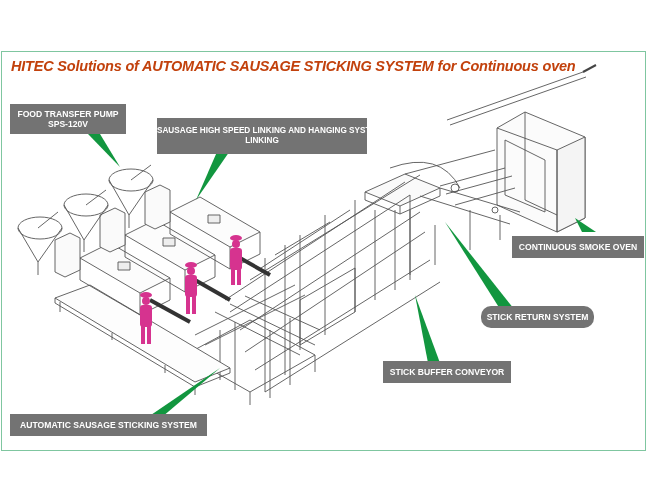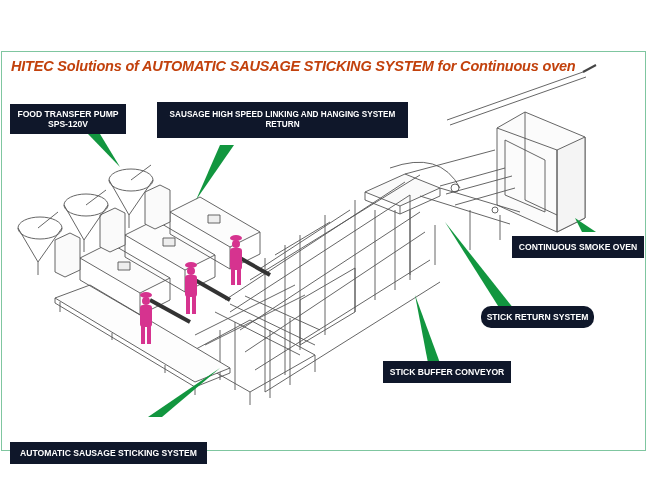--- a/index.html
+++ b/index.html
@@ -1,19 +1,19 @@
 <!DOCTYPE html>
 <html><head>
 <meta charset="utf-8">
 <style>
   html, body { margin:0; padding:0; background:#ffffff; }
   body { width:650px; height:503px; position:relative; overflow:hidden; font-family:"Liberation Sans", sans-serif; }
   .frame { position:absolute; left:1px; top:51px; width:645px; height:400px; border:1.5px solid #7fc6a0; box-sizing:border-box; background:#fff; }
   .title { position:absolute; left:11px; top:58px; font-style:italic; font-weight:bold; font-size:14.5px; color:#c2410c; letter-spacing:-0.2px; white-space:nowrap; }
-  .label { position:absolute; background:#0f172a; color:#fff; font-weight:bold; font-size:8.6px; text-align:center; line-height:10.5px; white-space:nowrap; box-sizing:border-box; display:flex; flex-direction:column; justify-content:center; }
+  .label { position:absolute; background:#737373; color:#fff; font-weight:bold; font-size:8.6px; text-align:center; line-height:10.5px; white-space:nowrap; box-sizing:border-box; display:flex; flex-direction:column; justify-content:center; }
   .label span { display:block; }
   svg.art { position:absolute; left:0; top:0; }
 </style>
 </head>
 <body>
 
 <div class="frame"></div>
 
 <div class="title">HITEC Solutions of AUTOMATIC SAUSAGE STICKING SYSTEM for Continuous oven</div>
 
@@ -180,32 +180,32 @@
     <polygon points="428,363 440,363 415,295"></polygon>
     <polygon points="148,417 162,417 220,368"></polygon>
   </g>
 </svg>
 
 <div class="label" style="left:10px;top:104px;width:116px;height:30px;">
   <span>FOOD TRANSFER PUMP</span>
   <span>SPS-120V</span>
 </div>
 
-<div class="label" style="left:157px;top:102px;width:251px;height:36px;font-size:8.2px;line-height:10px;">
+<div class="label" style="left:157px;top:118px;width:210px;height:36px;font-size:8.2px;line-height:10px;">
   <span>SAUSAGE HIGH SPEED LINKING AND HANGING SYSTEM</span>
-  <span>RETURN</span>
+  <span>LINKING</span>
 </div>
 
 <div class="label" style="left:512px;top:236px;width:132px;height:22px;">
   <span>CONTINUOUS SMOKE OVEN</span>
 </div>
 
 <div class="label" style="left:481px;top:306px;width:113px;height:22px;border-radius:10px;">
   <span>STICK RETURN SYSTEM</span>
 </div>
 
 <div class="label" style="left:383px;top:361px;width:128px;height:22px;">
   <span>STICK BUFFER CONVEYOR</span>
 </div>
 
-<div class="label" style="left:10px;top:414px;width:197px;height:22px;margin-top:28px;">
+<div class="label" style="left:10px;top:414px;width:197px;height:22px;">
   <span>AUTOMATIC SAUSAGE STICKING SYSTEM</span>
 </div>
 
 </body></html>

